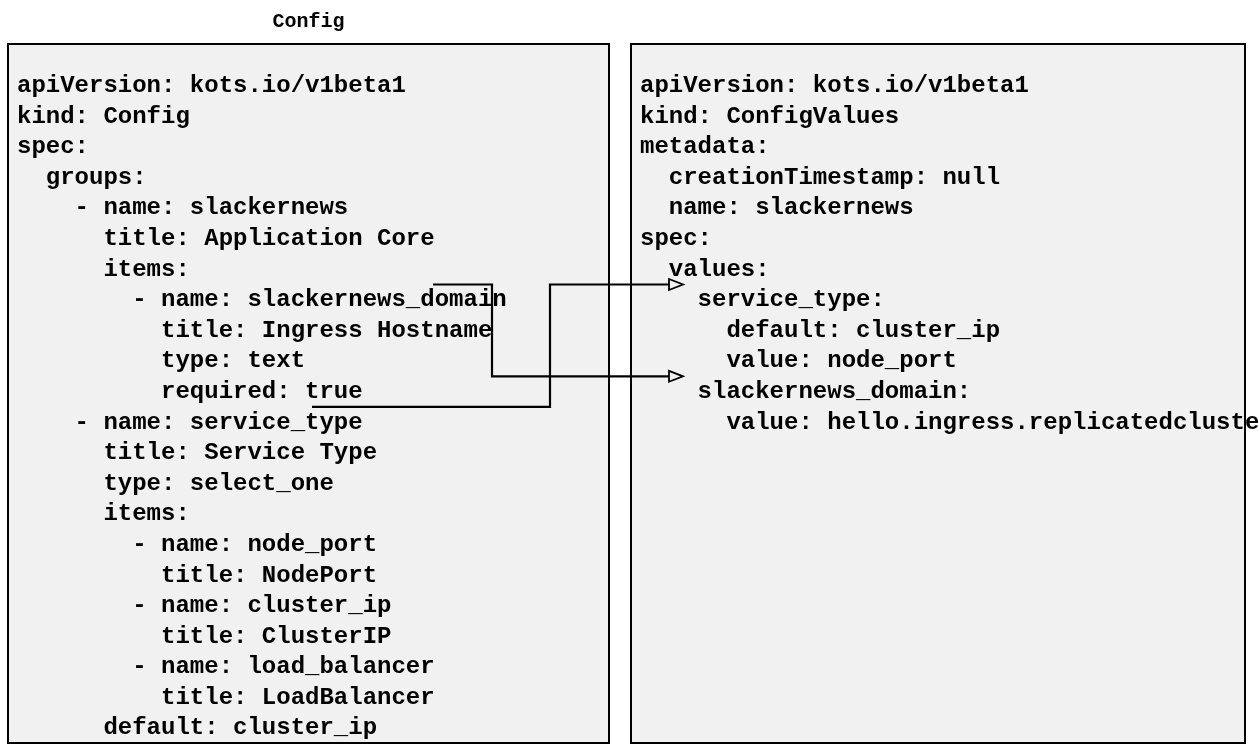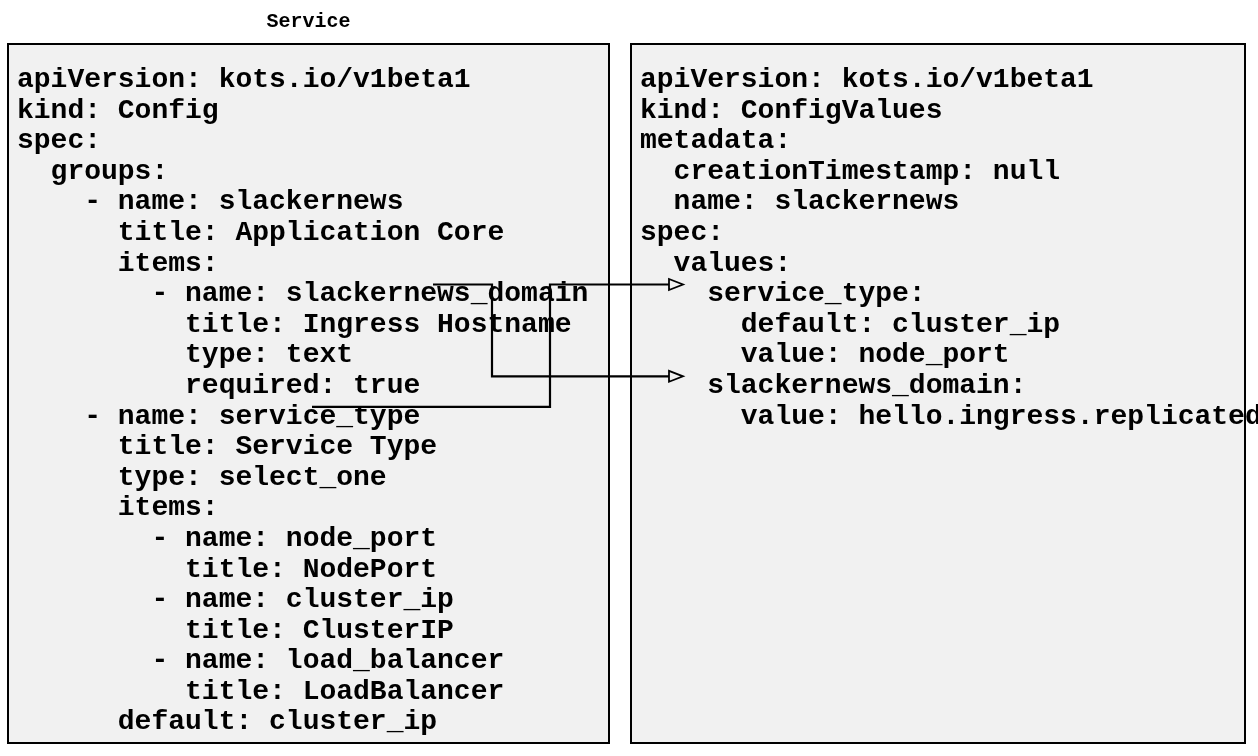--- a/index.html
+++ b/index.html
@@ -25,40 +25,40 @@
     top: 43px;
     height: 701px;
     background: #f1f1f1;
     border: 2px solid #000000;
   }
   #box-left  { left: 7px;   width: 603px; }
   #box-right { left: 630px; width: 616px; }
 
   .code-box pre {
     margin: 0;
-    padding: 20px 0 0 8px;
+    padding: 26px 0 0 8px;
     font-family: "Liberation Mono", "DejaVu Sans Mono", monospace;
     font-weight: bold;
-    font-size: 28px;
+    font-size: 24px;
     line-height: 30.6px;
     color: #000000;
     white-space: pre;
   }
 
   #arrow-overlay {
     position: absolute;
     left: 0; top: 0;
     width: 1258px; height: 756px;
     pointer-events: none;
   }
 </style>
 </head>
 <body>
 
-<div id="title-left" class="panel-title">Service</div>
+<div id="title-left" class="panel-title">Config</div>
 
 <div id="title-right" class="panel-title">ConfigValues</div>
 
 <div id="box-left" class="code-box">
   <pre>apiVersion: kots.io/v1beta1
 kind: Config
 spec:
   groups:
     - name: slackernews
       title: Application Core

